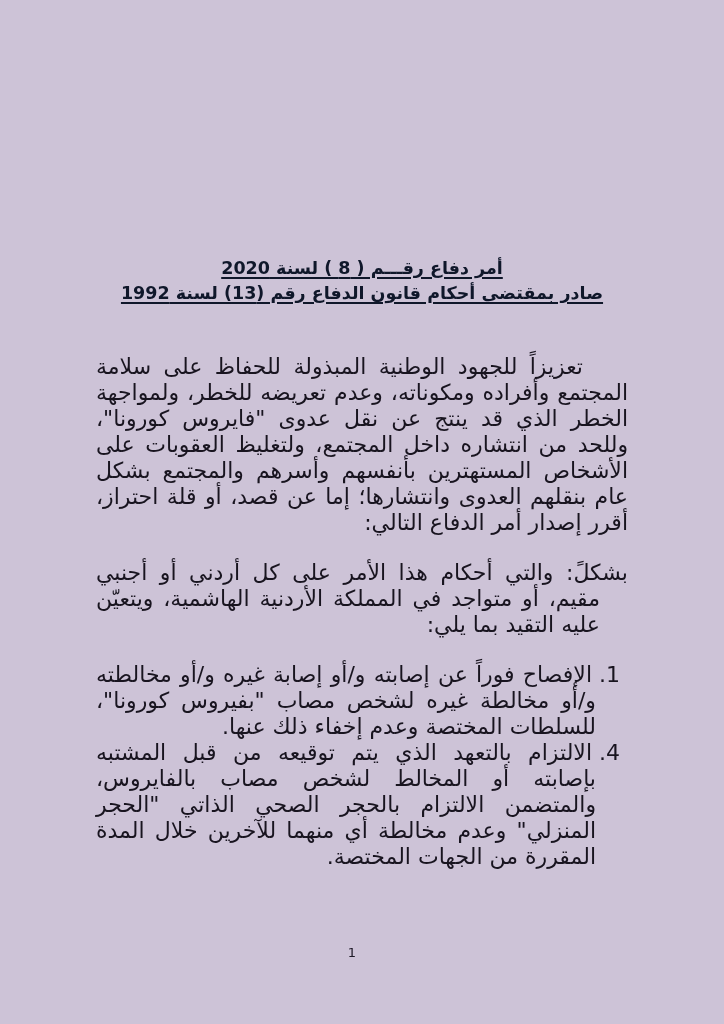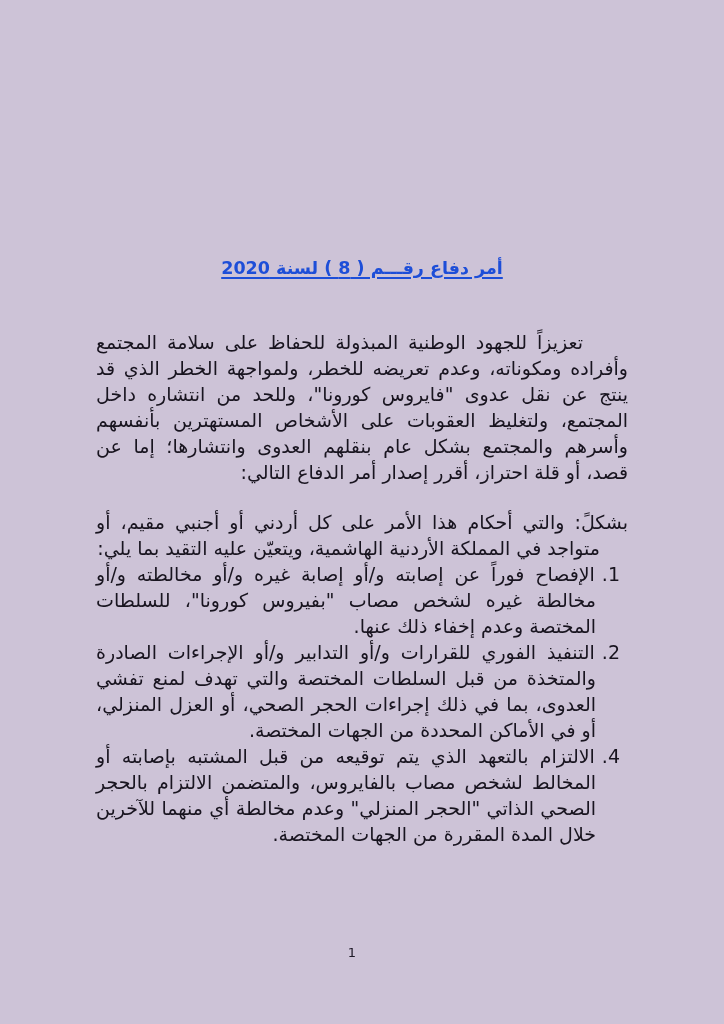--- a/index.html
+++ b/index.html
@@ -25,39 +25,40 @@
   .title-block {
     text-align: center;
   }
   .title-line {
     font-size: 17.5px;
     font-weight: bold;
     line-height: 25px;
     text-decoration: underline;
     text-underline-offset: 3px;
     text-decoration-thickness: 1.5px;
-    color: #1d4ed8;
+    color: #0f172a;
     white-space: nowrap;
   }
   .body-text {
-    font-size: 19px;
+    font-size: 22px;
     line-height: 26px;
     text-align: justify;
     text-justify: inter-word;
   }
   .preamble {
     margin-top: 48px;
     text-indent: 45px;
   }
   .first-clause {
     margin-top: 24px;
     padding-right: 28px;
     text-indent: -28px;
   }
   .obligations {
+    margin-top: 24px;
     list-style: none;
   }
   .obligation-item {
     margin-right: 8px;
     padding-right: 24px;
     text-indent: -24px;
   }
   .item-marker {
     display: inline-block;
     direction: ltr;
@@ -84,29 +85,29 @@
   }
 </style>
 </head>
 <body>
 
 <div class="page">
   <div class="content">
 
     <header class="title-block">
       <div class="title-line">أمر دفاع رقـــم ( 8 ) لسنة 2020</div>
+      <div class="title-line">صادر بمقتضى أحكام قانون الدفاع رقم (13) لسنة 1992</div>
     </header>
 
     <p class="body-text preamble">تعزيزاً للجهود الوطنية المبذولة للحفاظ على سلامة المجتمع وأفراده ومكوناته، وعدم تعريضه للخطر، ولمواجهة الخطر الذي قد ينتج عن نقل عدوى "فايروس كورونا"، وللحد من انتشاره داخل المجتمع، ولتغليظ العقوبات على الأشخاص المستهترين بأنفسهم وأسرهم والمجتمع بشكل عام بنقلهم العدوى وانتشارها؛ إما عن قصد، أو قلة احتراز، أقرر إصدار أمر الدفاع التالي:</p>
 
     <p class="body-text first-clause"><span>بشكلً:</span> <span>والتي أحكام هذا الأمر على كل أردني أو أجنبي مقيم، أو متواجد في المملكة الأردنية الهاشمية، ويتعيّن عليه التقيد بما يلي:</span></p>
 
     <ol class="obligations body-text">
       <li class="obligation-item"><span class="item-marker">.1</span><span>الإفصاح فوراً عن إصابته و/أو إصابة غيره و/أو مخالطته و/أو مخالطة غيره لشخص مصاب "بفيروس كورونا"، للسلطات المختصة وعدم إخفاء ذلك عنها.</span></li>
-      <li class="obligation-item"><span class="item-marker">.2</span><span>التنفيذ الفوري للقرارات و/أو التدابير و/أو الإجراءات الصادرة والمتخذة من قبل السلطات المختصة والتي تهدف لمنع تفشي العدوى، بما في ذلك إجراءات الحجر الصحي، أو العزل المنزلي، أو في الأماكن المحددة من الجهات المختصة.</span></li>
       <li class="obligation-item"><span class="item-marker">.4</span><span>الالتزام بالتعهد الذي يتم توقيعه من قبل المشتبه بإصابته أو المخالط لشخص مصاب بالفايروس، والمتضمن الالتزام بالحجر الصحي الذاتي "الحجر المنزلي" وعدم مخالطة أي منهما للآخرين خلال المدة المقررة من الجهات المختصة.</span></li>
     </ol>
 
   </div>
 
   <footer class="page-footer">
     <span class="page-number">1</span>
   </footer>
 </div>
 

